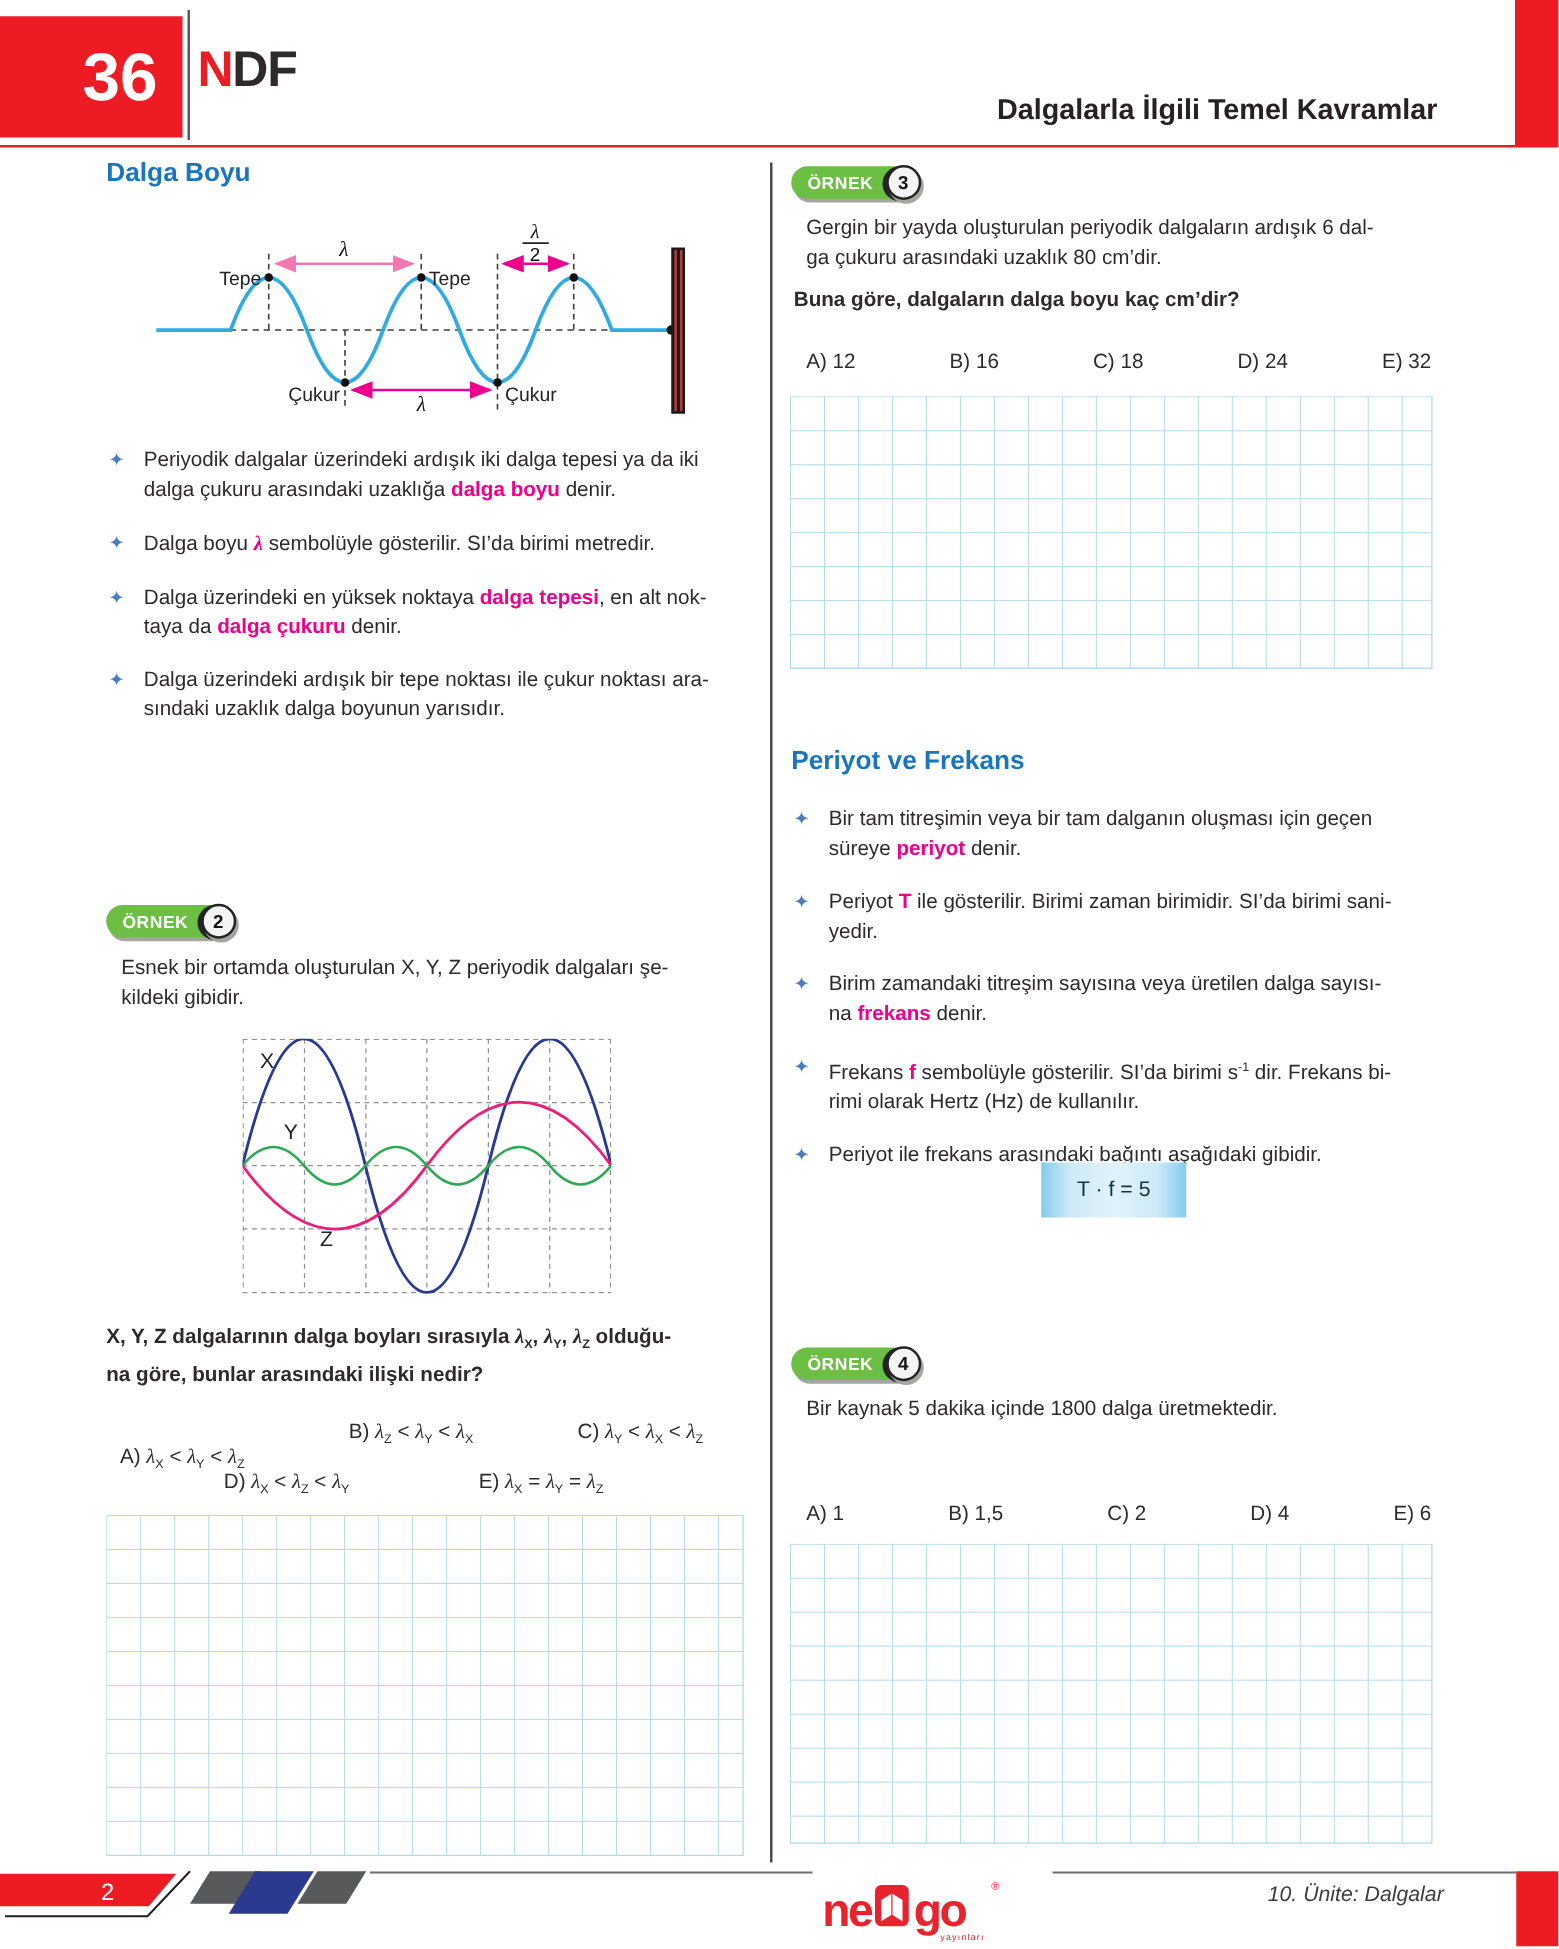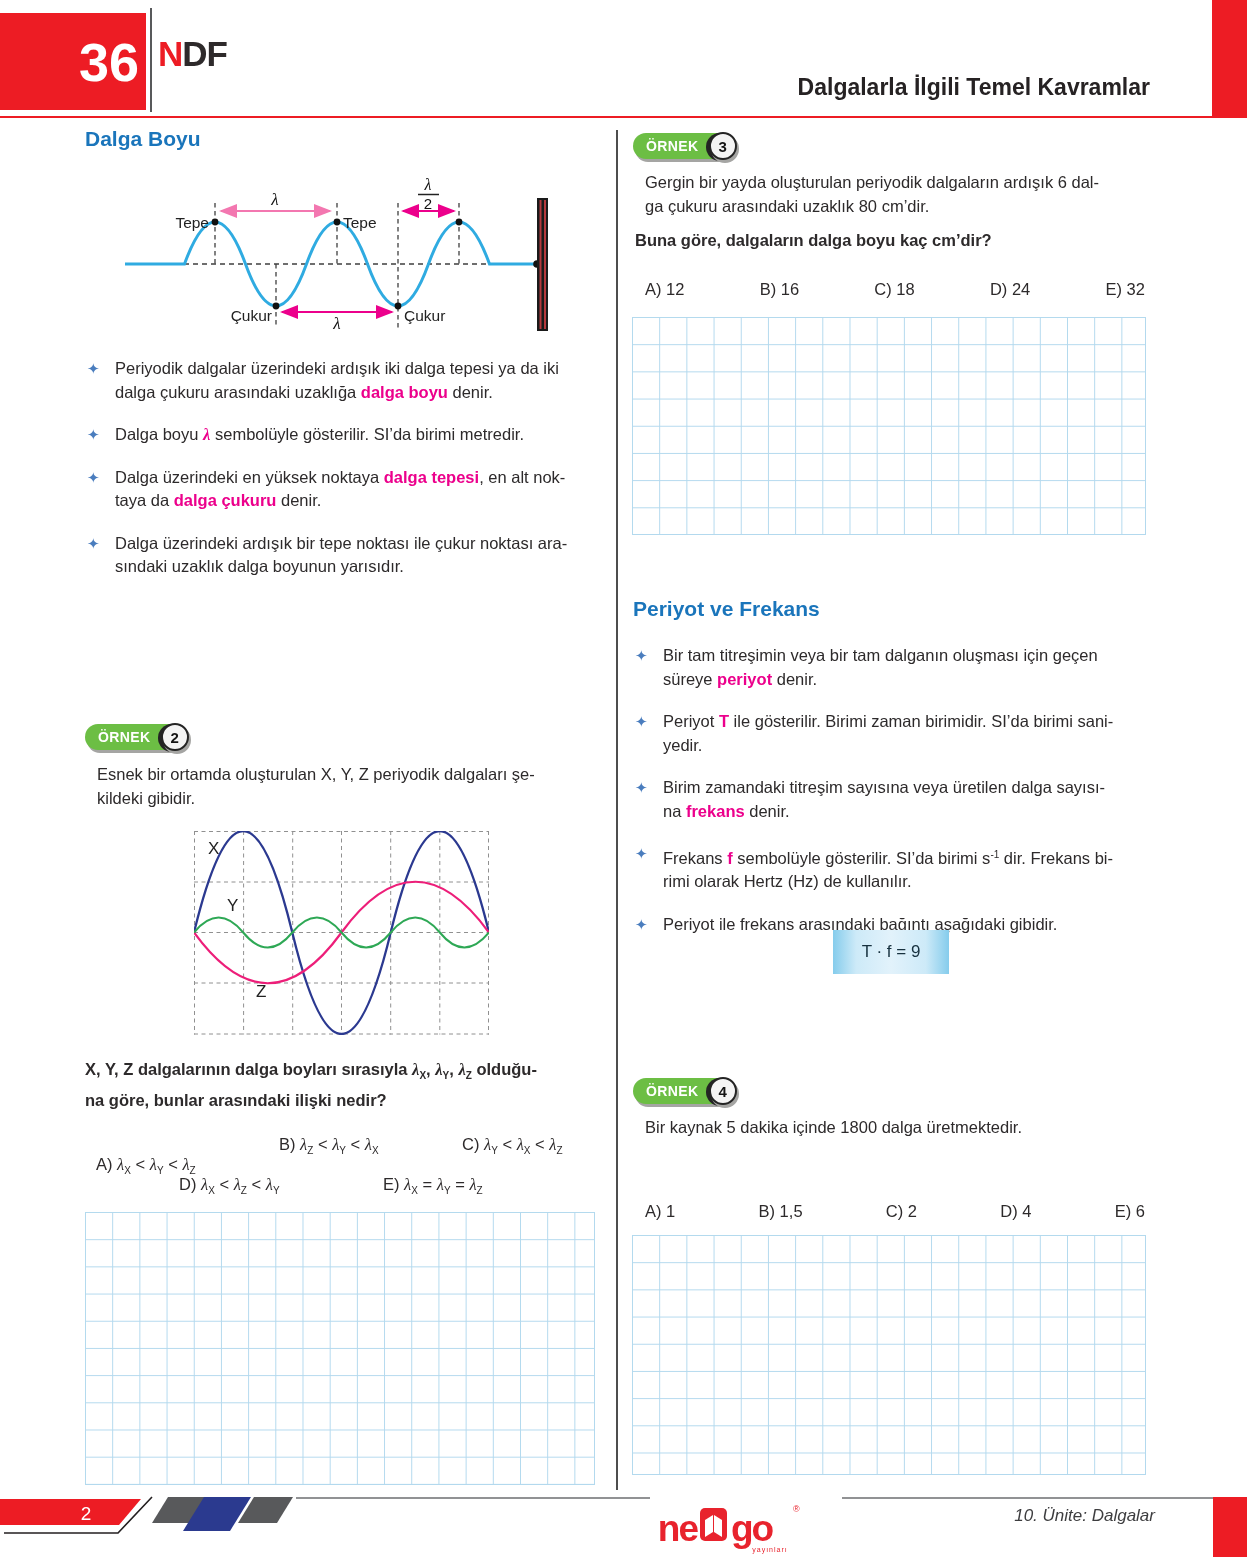--- a/index.html
+++ b/index.html
@@ -2,24 +2,24 @@
 <html><head>
 <meta charset="utf-8">
 <style>
   html,body{margin:0;padding:0;background:#fff;}
   .page{position:relative;width:1247px;height:1559px;background:#ffffff;
         font-family:"Liberation Sans",sans-serif;color:#2d2a2b;overflow:hidden;}
   .abs{position:absolute;}
 
   
   .hdr-box{left:0;top:13px;width:146px;height:97px;background:#ed1c24;
-           display:flex;align-items:center;justify-content:flex-end;padding-right:7px;box-sizing:border-box;}
+           display:flex;align-items:center;justify-content:flex-end;padding-right:20px;box-sizing:border-box;}
   .hdr-box span{color:#fff;font-size:54px;font-weight:bold;line-height:1;}
   .hdr-vline{left:150px;top:8px;width:2px;height:104px;background:#58595b;}
-  .brand{left:158px;top:36px;font-size:35px;font-weight:bold;letter-spacing:-1px;line-height:1;}
+  .brand{left:158px;top:36px;font-size:40px;font-weight:bold;letter-spacing:-1px;line-height:1;}
   .brand .n{color:#ed1c24;} .brand .rest{color:#2e2a2b;}
   .page-title{left:500px;top:74px;width:650px;text-align:right;
               font-size:23px;font-weight:bold;color:#262223;}
   .hdr-redbar{left:1212px;top:0;width:35px;height:117px;background:#ed1c24;}
   .hdr-rule{left:0;top:116px;width:1247px;height:2px;background:#ed1c24;}
 
   
   .h-blue{font-size:21px;font-weight:bold;color:#1a75bb;}
   .body-text{font-size:16.5px;line-height:23.5px;color:#2d2a2b;}
   .q{font-weight:bold;}
@@ -196,21 +196,21 @@
 
   <div class="abs h-blue" style="left:633px;top:597px;">Periyot ve Frekans</div>
   <ul class="abs bullets bullets-right" style="left:633px;top:644px;width:552px;">
     <li><span class="bullet-icon">✦</span><span>Bir tam titreşimin veya bir tam dalganın oluşması için geçen<br>süreye <span class="mag">periyot</span> denir.</span></li>
     <li><span class="bullet-icon">✦</span><span>Periyot <span class="mag">T</span> ile gösterilir. Birimi zaman birimidir. SI’da birimi sani-<br>yedir.</span></li>
     <li><span class="bullet-icon">✦</span><span>Birim zamandaki titreşim sayısına veya üretilen dalga sayısı-<br>na <span class="mag">frekans</span> denir.</span></li>
     <li><span class="bullet-icon">✦</span><span>Frekans <span class="mag">f</span> sembolüyle gösterilir. SI’da birimi s<sup>-1</sup> dir. Frekans bi-<br>rimi olarak Hertz (Hz) de kullanılır.</span></li>
     <li><span class="bullet-icon">✦</span><span>Periyot ile frekans arasındaki bağıntı aşağıdaki gibidir.</span></li>
   </ul>
 
-  <div class="abs formula">T · f = 9</div>
+  <div class="abs formula">T · f = 5</div>
 
   <div class="badge" style="left:633px;top:1078px;">
     <span class="pill">ÖRNEK</span>
     <span class="circle">4</span>
   </div>
   <div class="abs body-text" style="left:645px;top:1116px;width:540px;">Bir kaynak 5 dakika içinde 1800 dalga üretmektedir.</div>
   <div class="abs opts-flex" style="left:645px;top:1202px;width:500px;">
     <span>A) 1</span>
     <span>B) 1,5</span>
     <span>C) 2</span>

